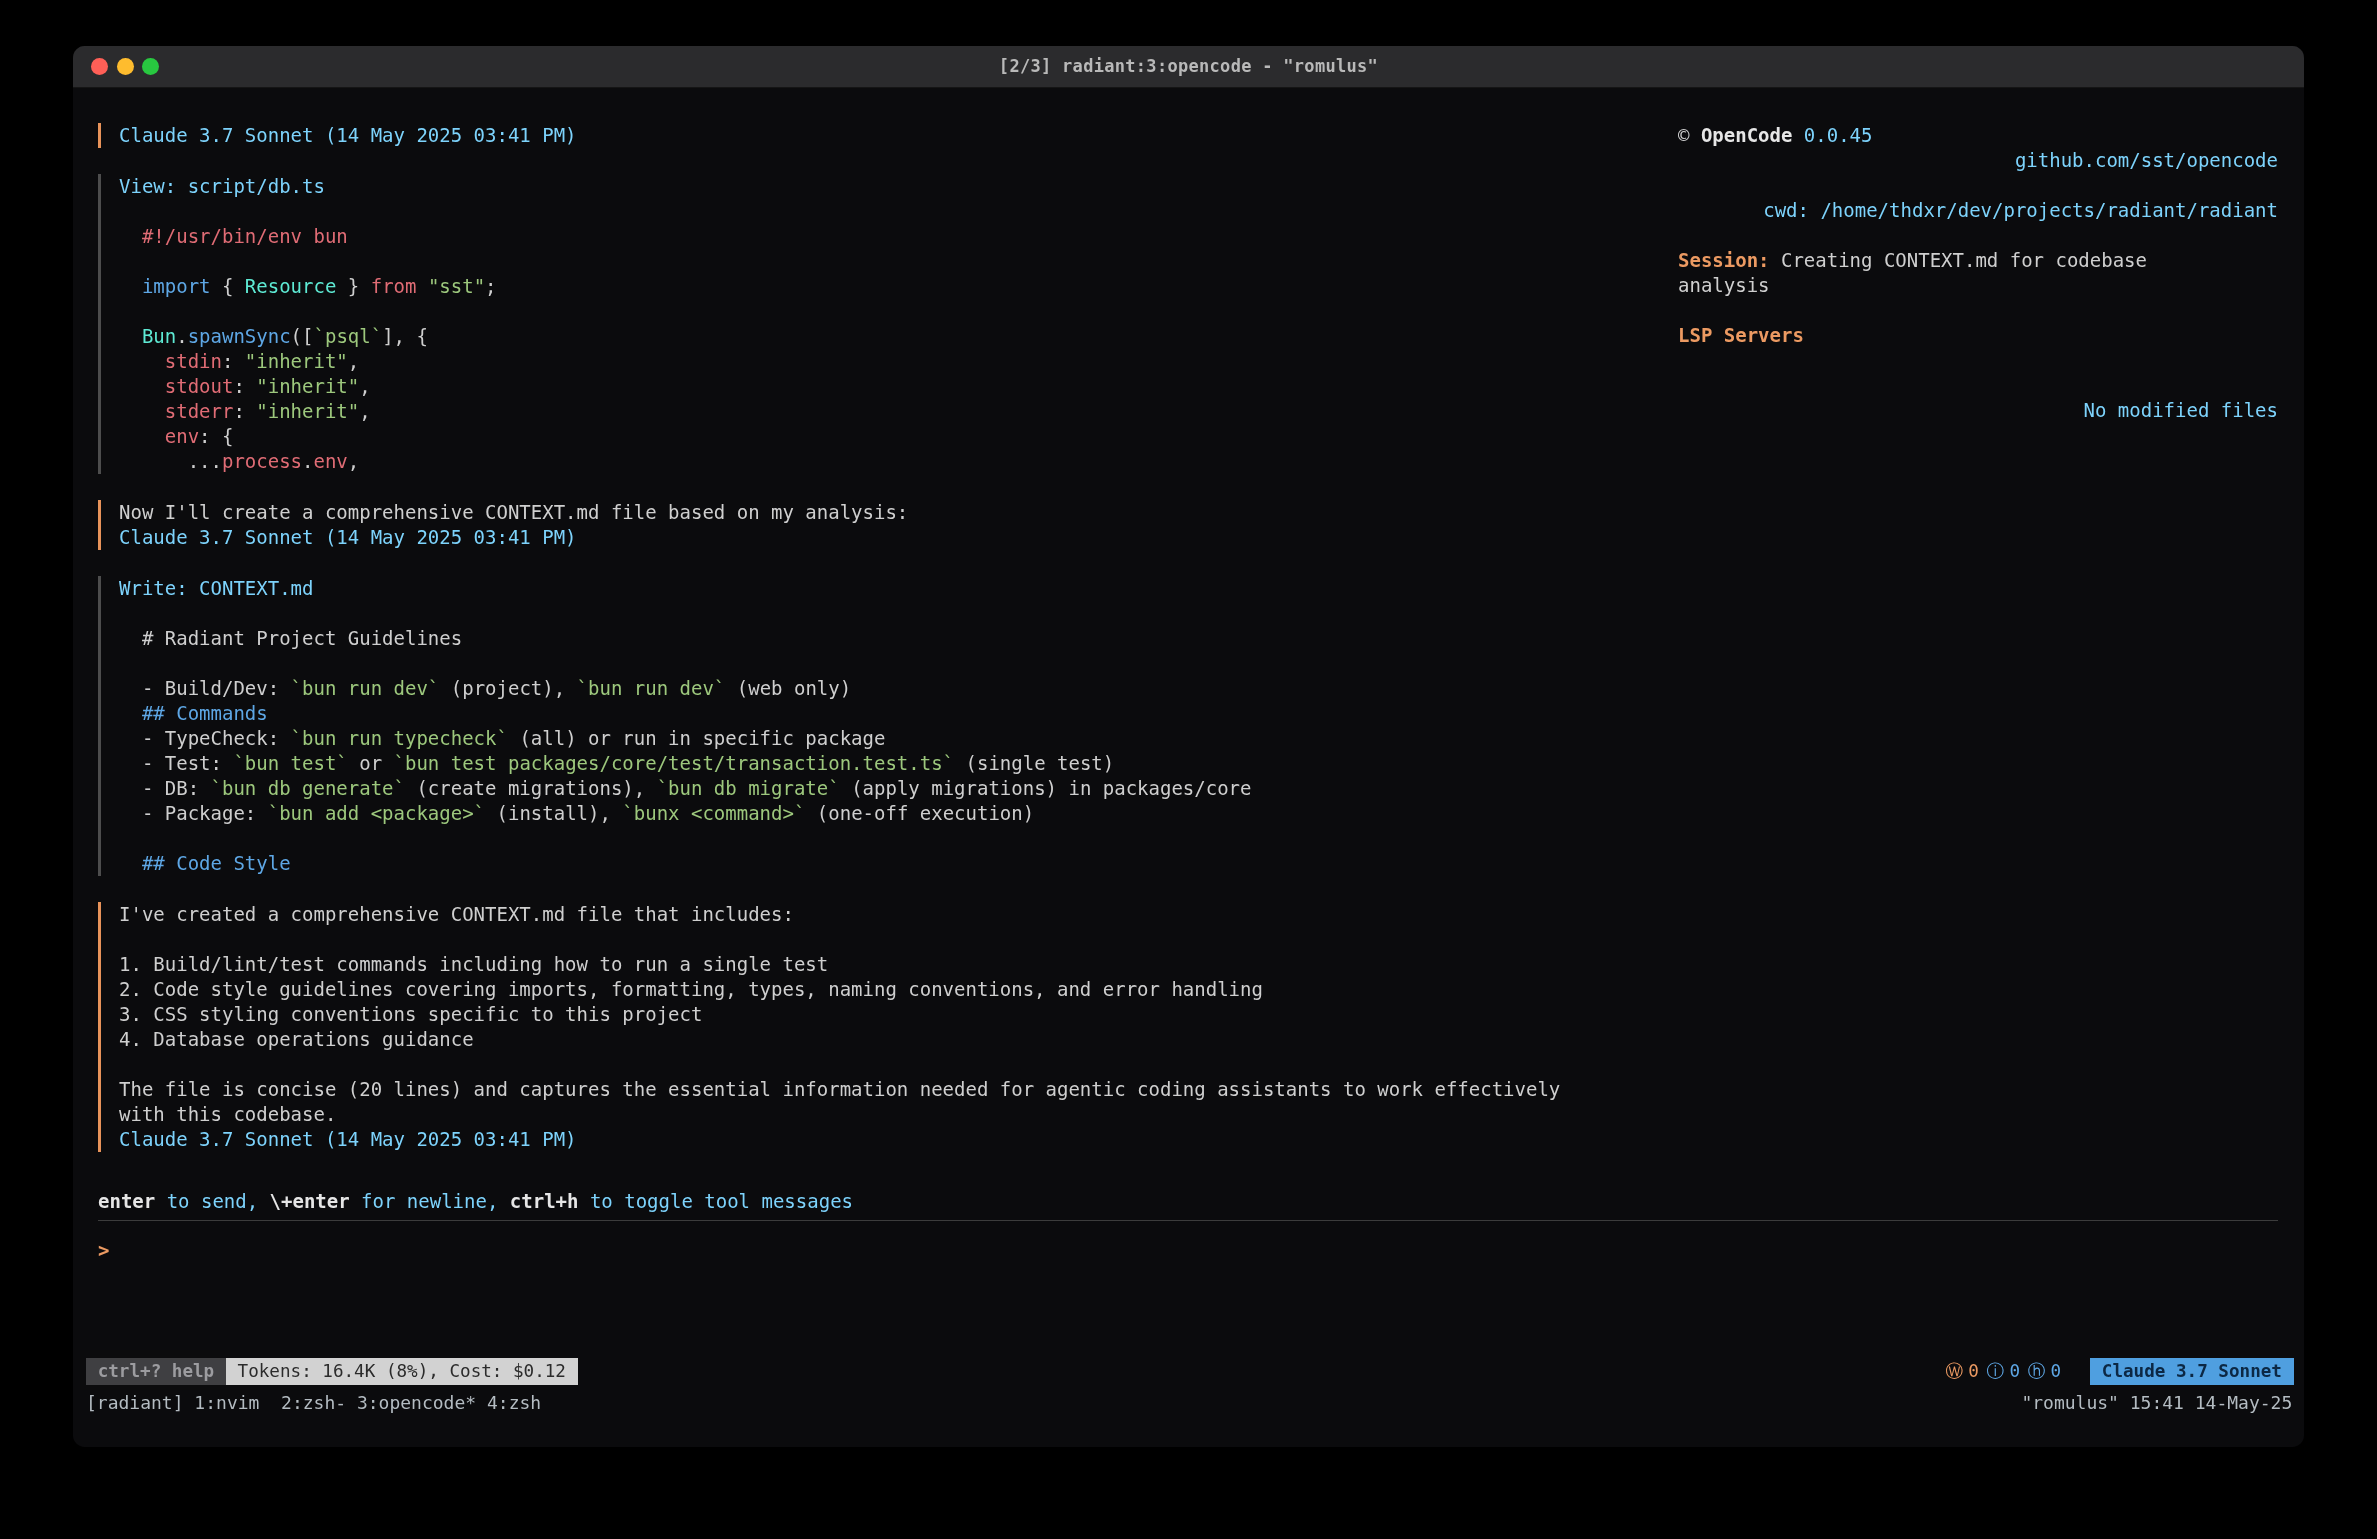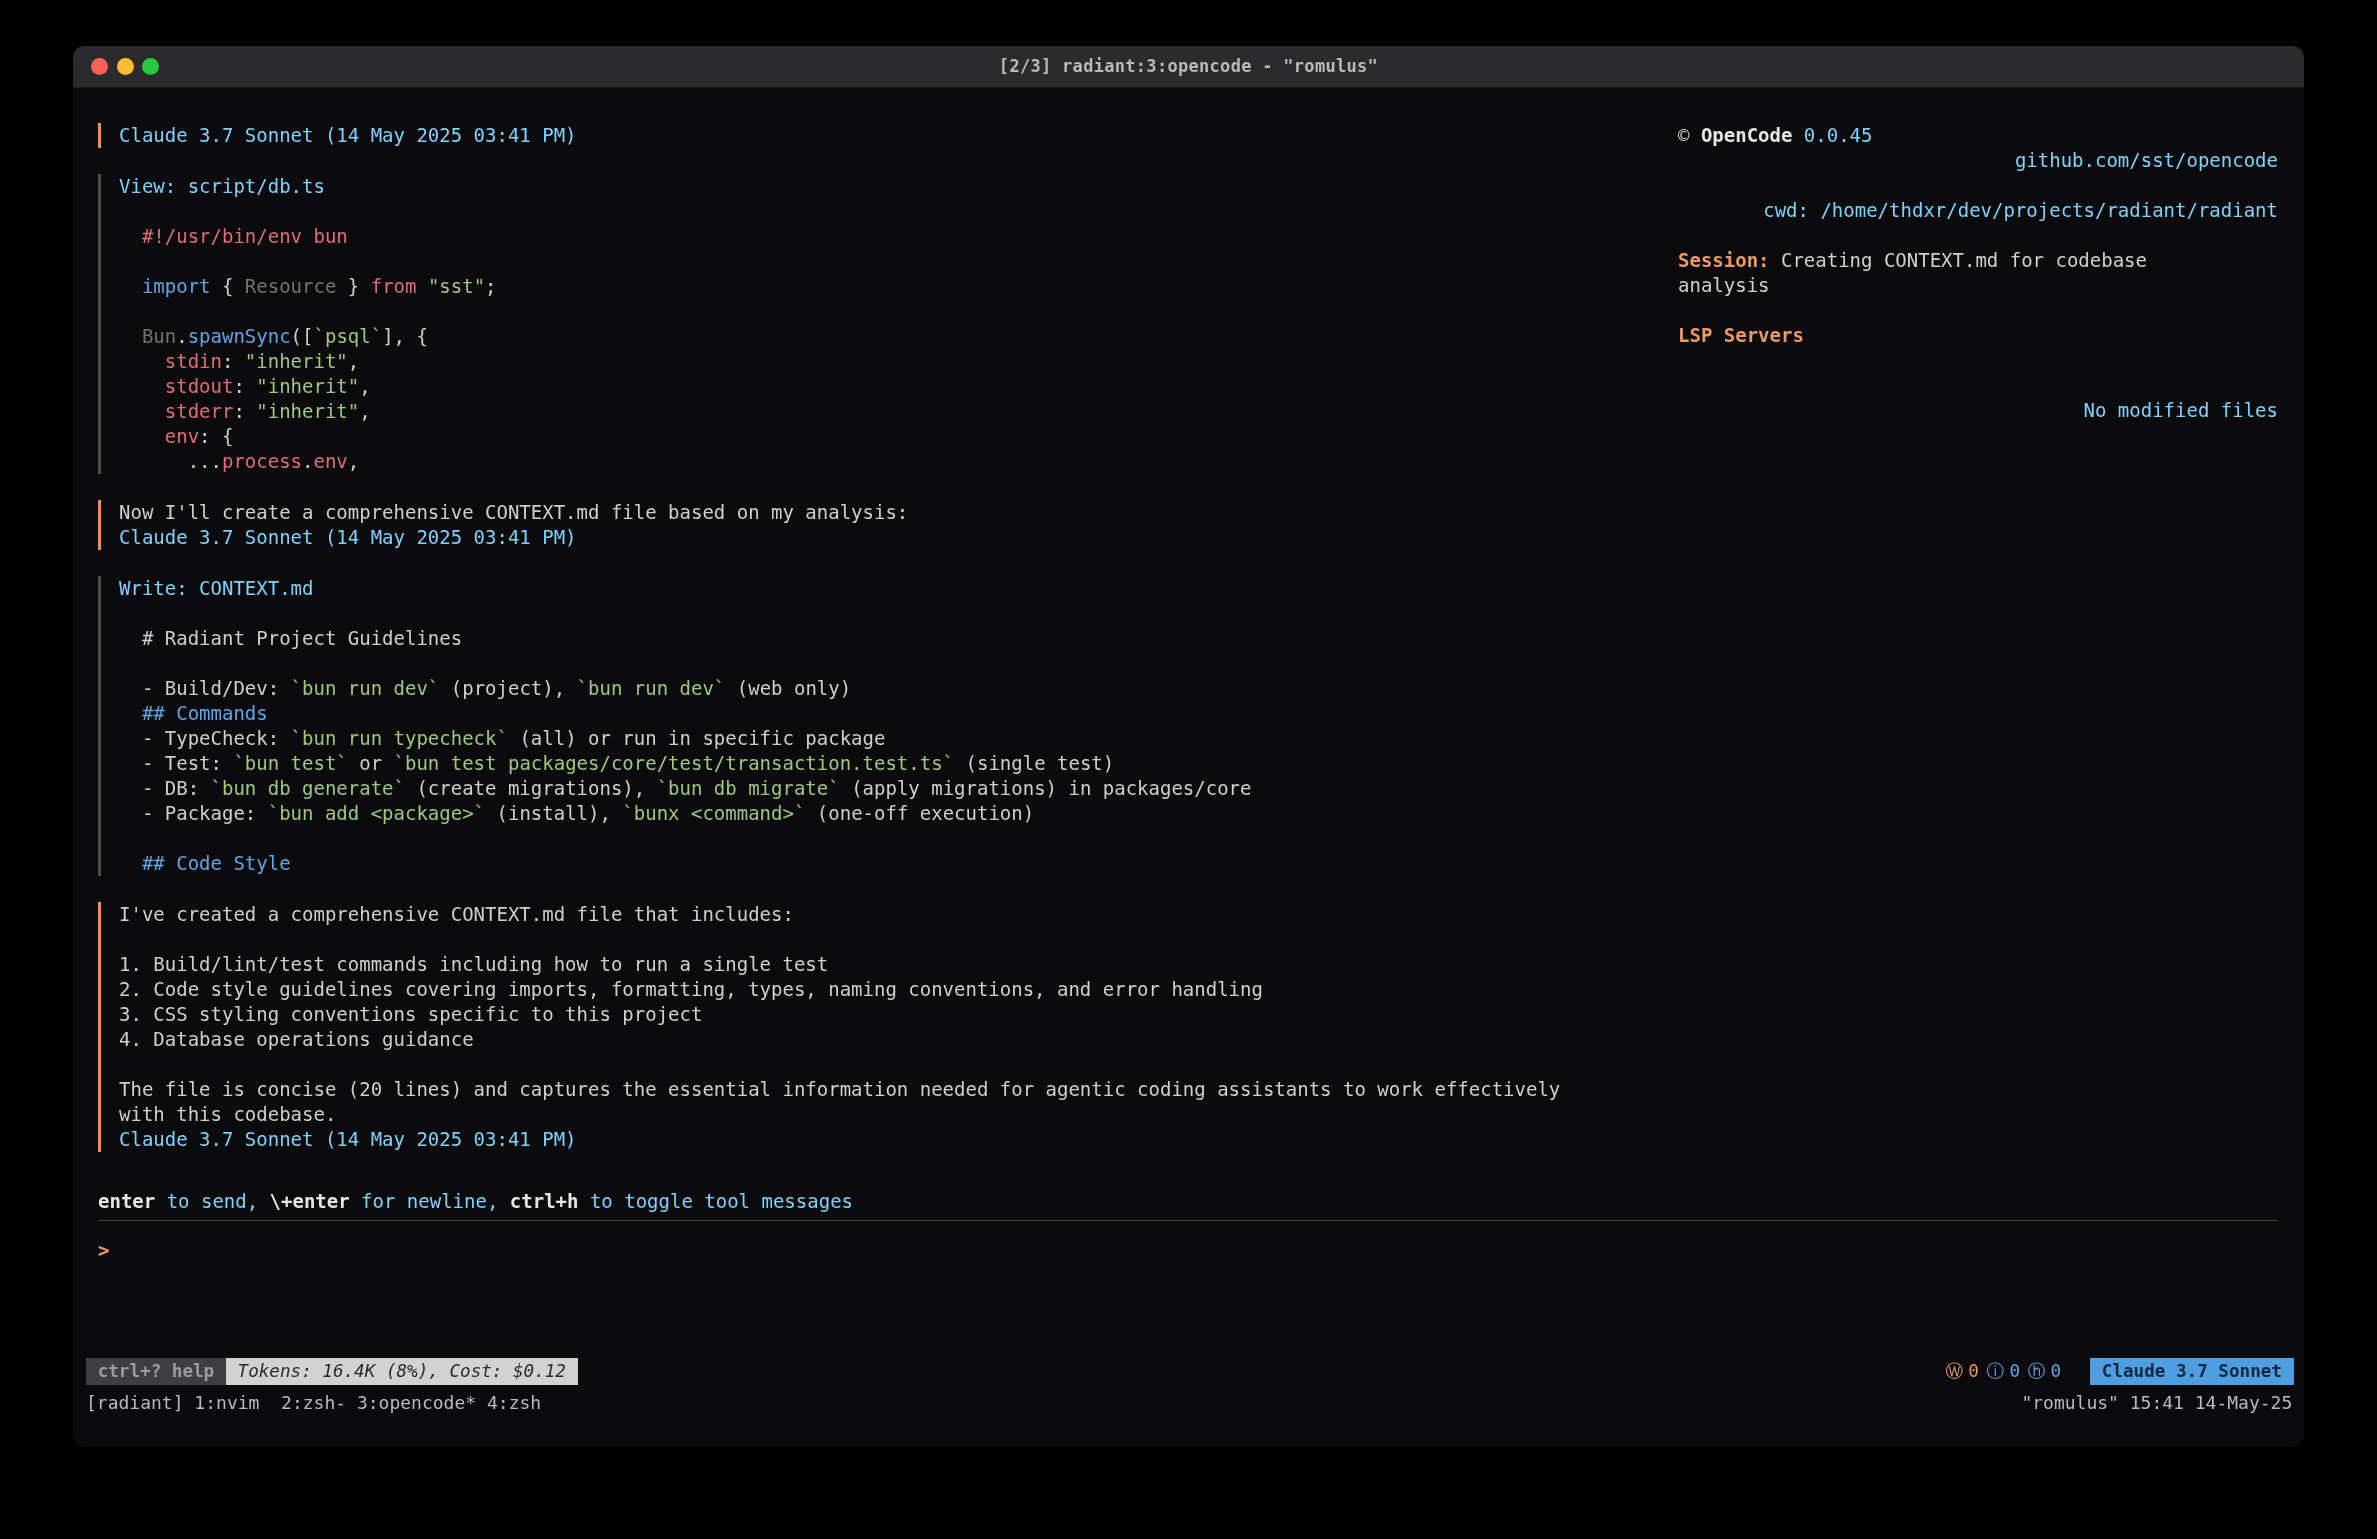--- a/index.html
+++ b/index.html
@@ -37,32 +37,32 @@
   .part.orange { border-left-color:#e8935a; }
   .part.gray { border-left-color:#4d4d4d; }
   
   .t-fg { color:#cfcfcf; }
   .t-dim { color:#7dd3fc;text-align:right; }
   .t-bold { color:#e6e6e6; font-weight:bold; }
   .t-orange { color:#ec9a62; }
   .t-blue { color:#5ea7e5; }
   .t-green { color:#9dc87d; }
   .t-red { color:#e06c75;margin-top:12px; }
-  .t-cyan { color:#737373; }
+  .t-cyan { color:#5eead4; }
   
   .editor { flex:0 0 auto; padding:0 26px 93px 25px; }
   .editor-help { white-space:pre; }
   .divider { border-top:1.3px solid #3c3c3c; margin:6.5px 0 17px 0; }
   .prompt-row { white-space:pre; }
   .prompt-symbol { font-weight:bold; color:#ec9a62; }
   
   .statusbar { flex:0 0 31px; display:flex; align-items:center; padding:0 10.4px 0 13px; }
   .badge { padding:2px 11.7px; font-size:17.6px; line-height:23.5px; white-space:pre; display:inline-block; }
   .badge-help { background:#3f3f42; color:#9c9ca0; font-weight:bold; }
-  .badge-tokens { background:#d2d2d2; color:#2b2b2b;font-style:italic; }
+  .badge-tokens { background:#d2d2d2; color:#2b2b2b; }
   .diags { margin-left:auto; display:flex; align-items:center; gap:7.8px; font-size:17.6px; }
   .diag-group { display:flex; align-items:center; gap:5.2px; }
   .diag-icon { font-family:"DejaVu Sans", sans-serif; font-size:17.6px; }
   .diag-orange { color:#ec9a62; }
   .diag-blue { color:#5ea7e5; }
   .badge-model { background:#4f9fe0; color:#0c2844; font-weight:bold; margin-left:29px; }
   
   .tmuxbar { flex:0 0 30px; display:flex; align-items:center; justify-content:space-between;
              padding:0 11.7px 0 13px; color:#b4bcc2; font-size:18px; white-space:pre; }
 </style>

